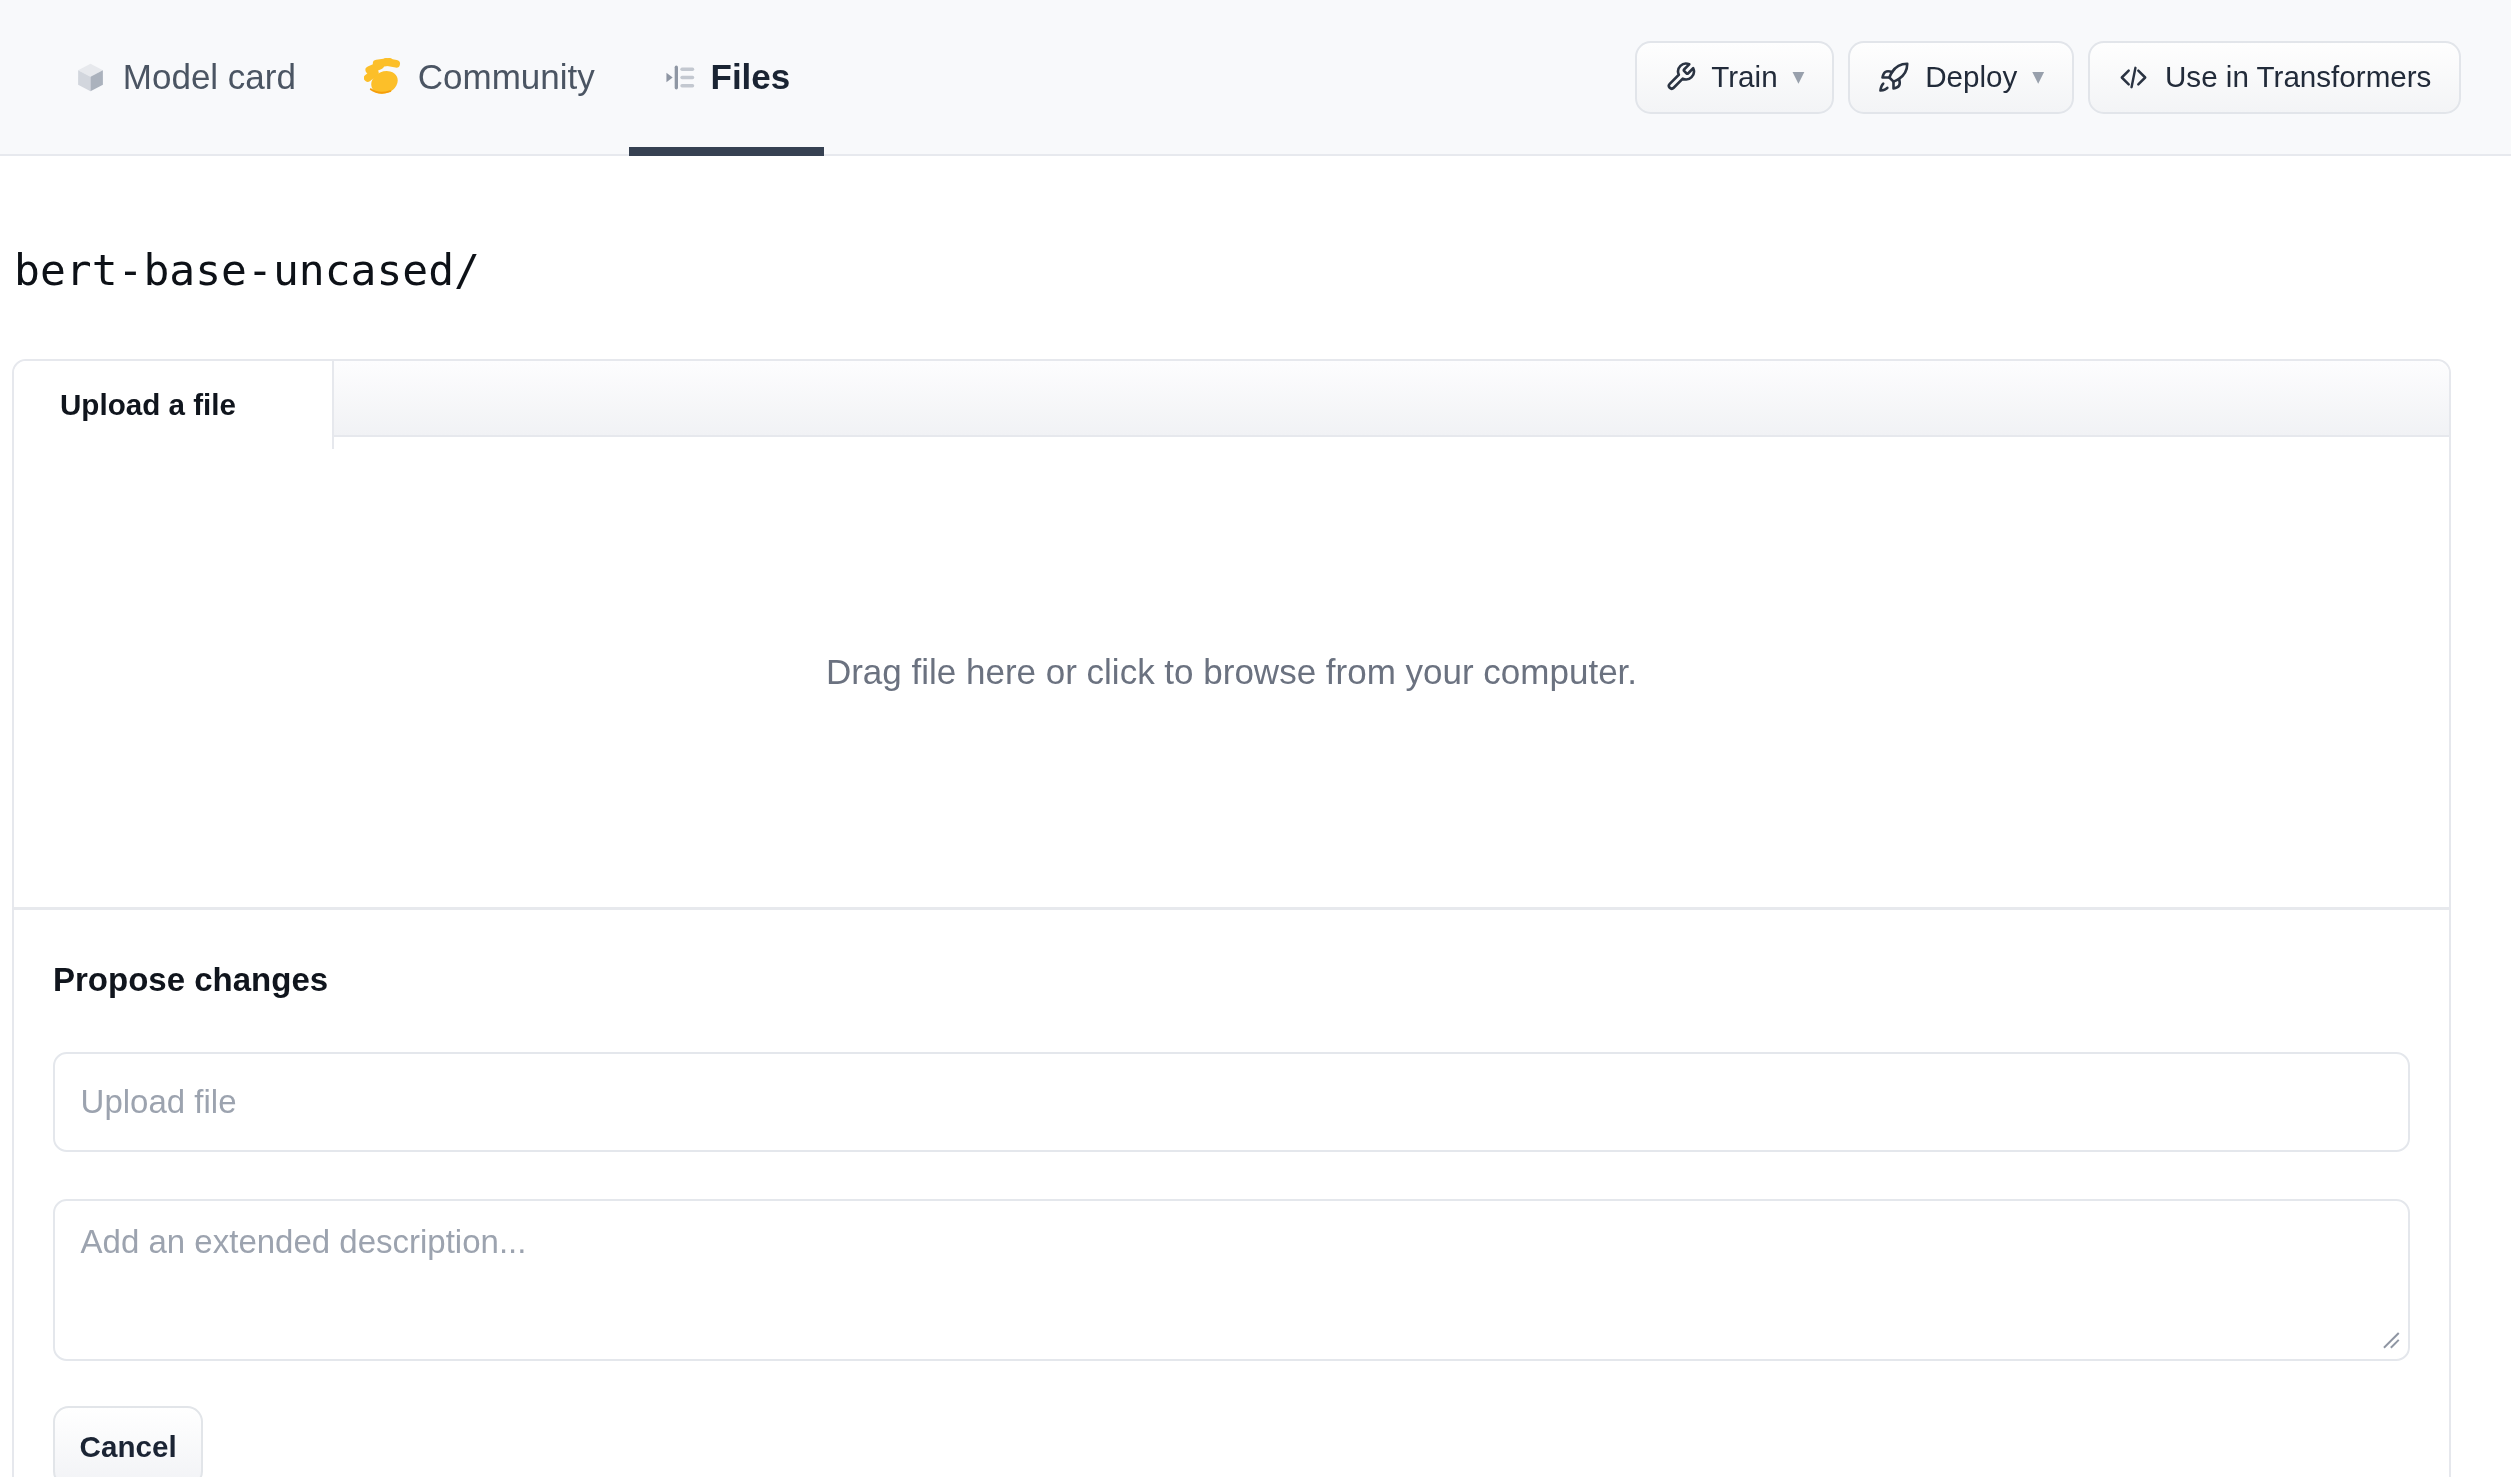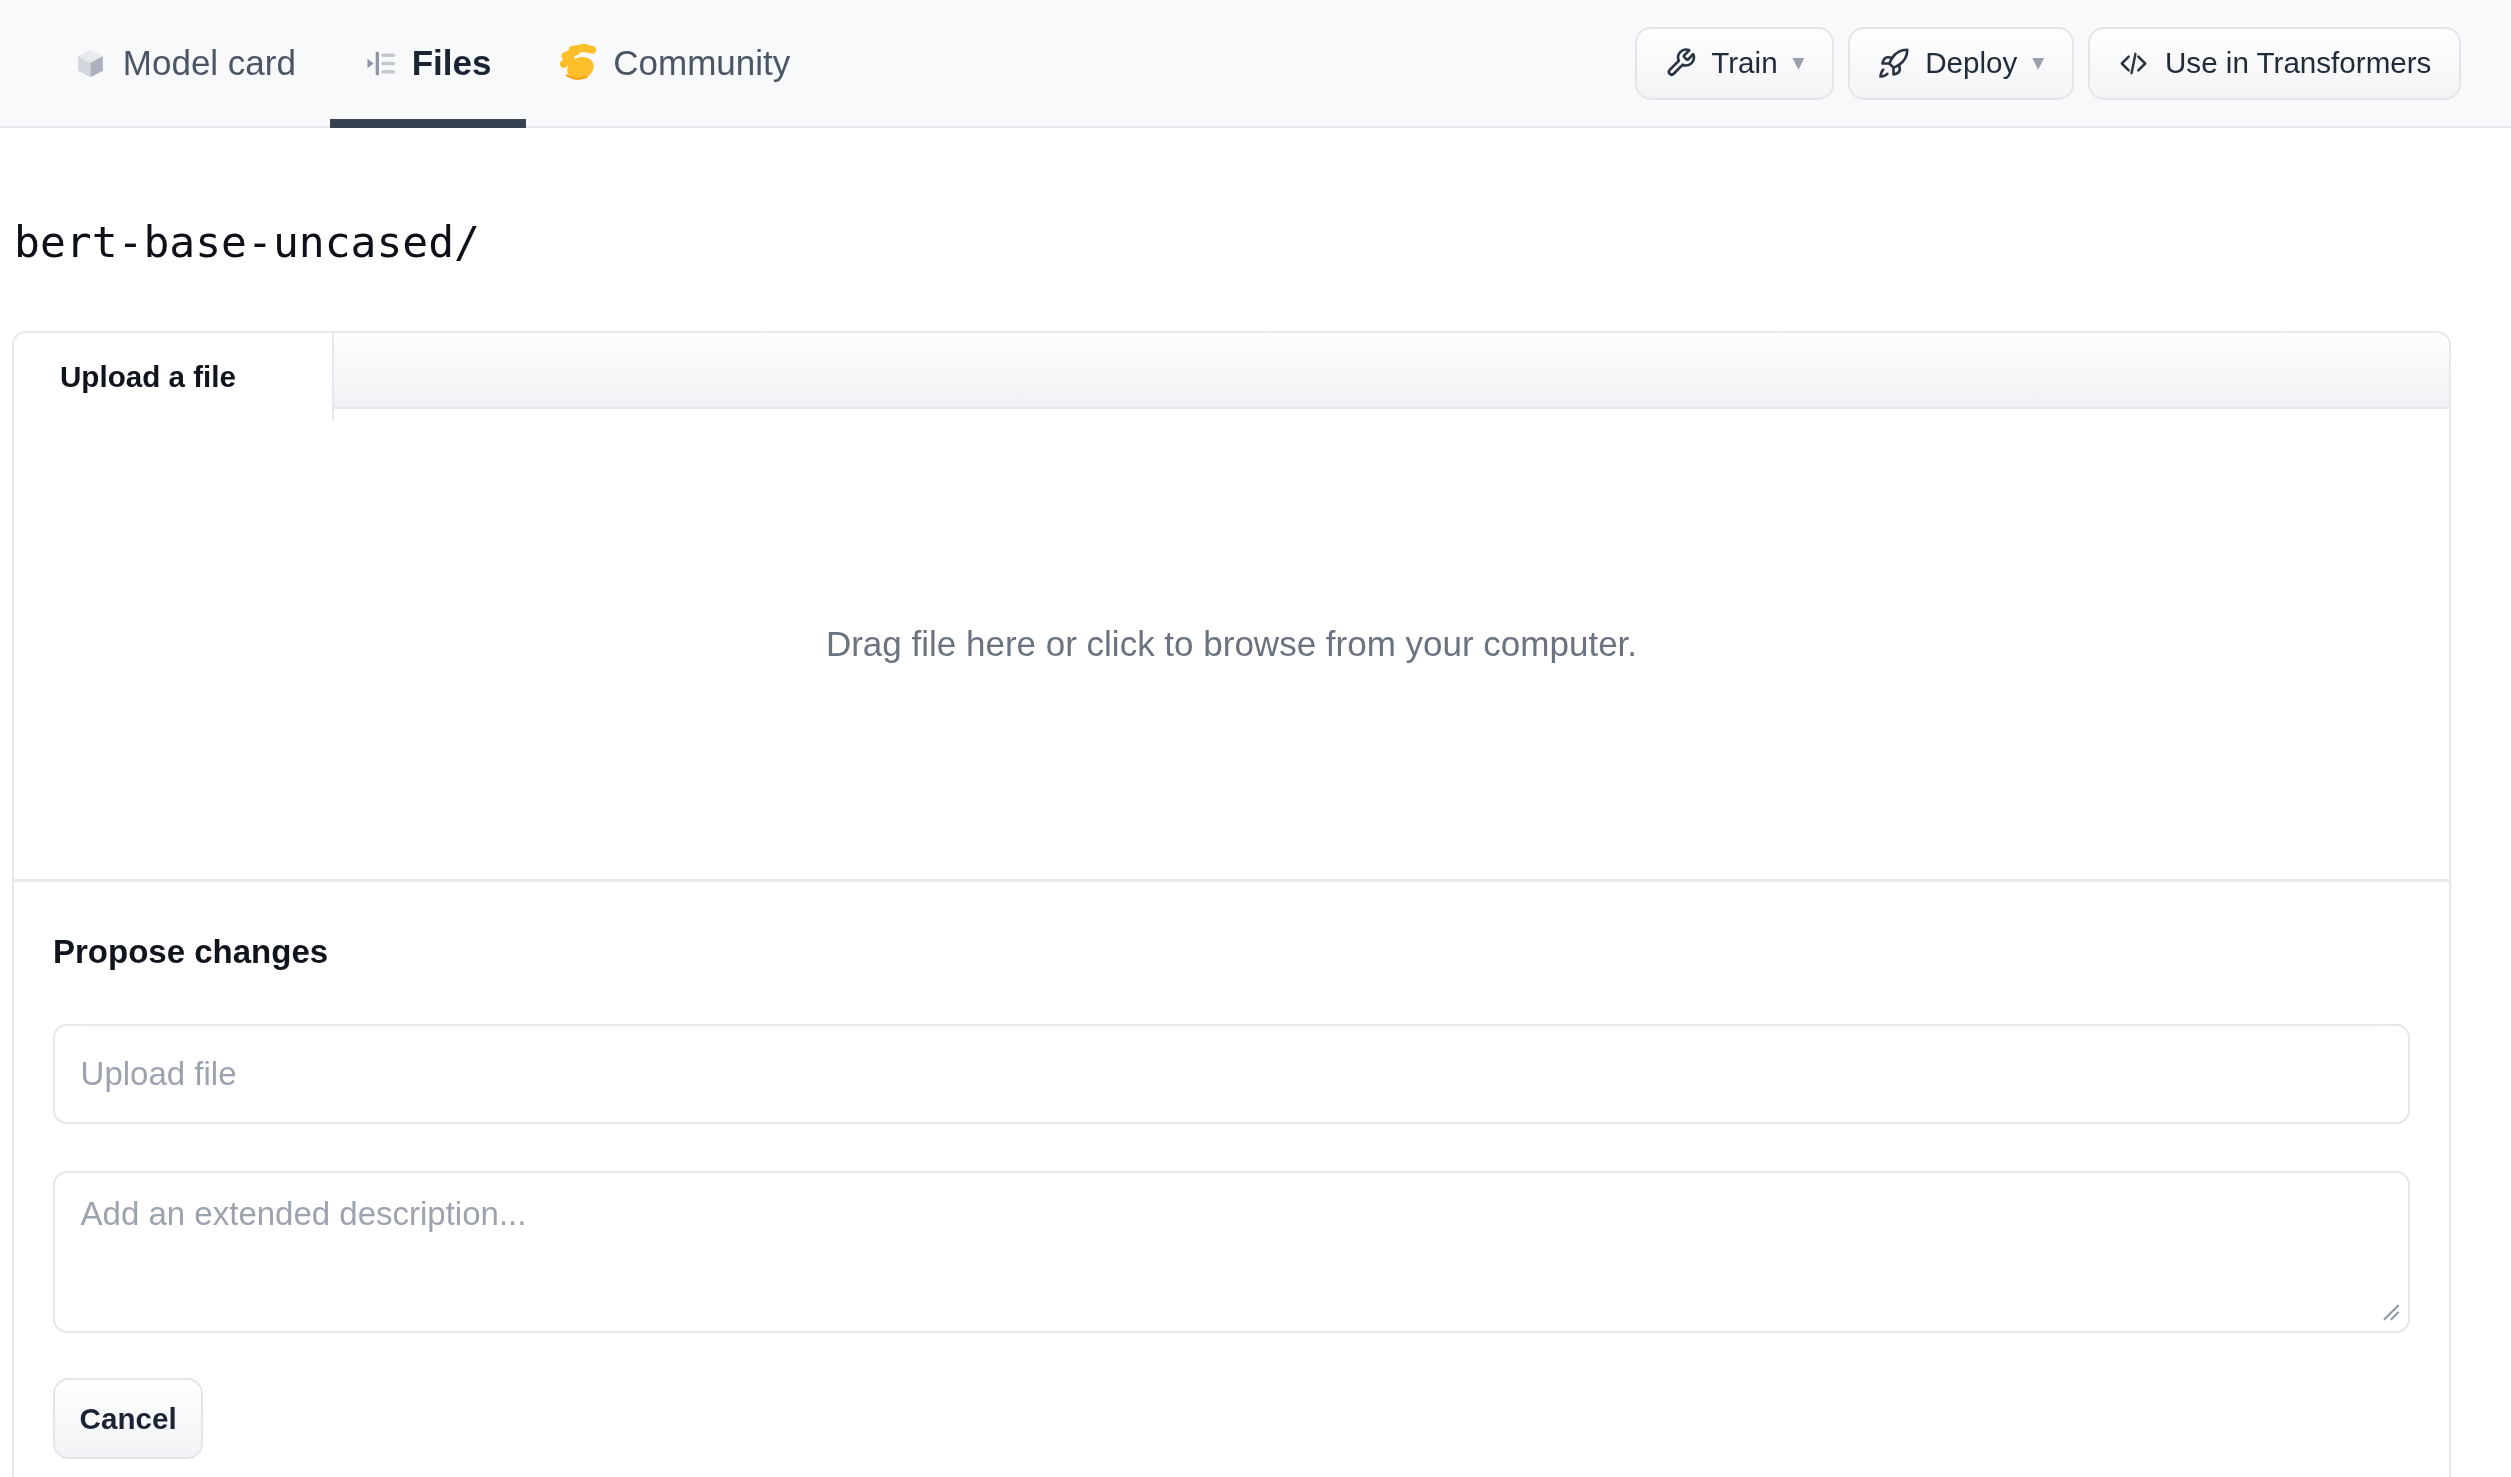--- a/index.html
+++ b/index.html
@@ -1,20 +1,20 @@
 <!DOCTYPE html>
 <html><head>
 <meta charset="utf-8">
 <style>
   * { box-sizing: border-box; margin: 0; padding: 0; }
   html, body { width: 2512px; height: 1478px; background: #ffffff;
     font-family: "Liberation Sans", sans-serif; overflow: hidden; }
 
   
-  .top-nav { height: 128px; background: #f8f9fb; border-bottom: 2px solid #e7e9ee;
+  .top-nav { height: 156px; background: #f8f9fb; border-bottom: 2px solid #e7e9ee;
     display: flex; align-items: stretch; justify-content: space-between;
     padding: 0 51px 0 39px; }
   .nav-tabs { display: flex; align-items: stretch; }
   .nav-tab { display: flex; align-items: center; gap: 14.8px; padding: 0 34px;
     font-size: 35px; color: #4b5563; position: relative; cursor: pointer; }
   .nav-tab.active { color: #1a2433; font-weight: 700; }
   .tab-underline { position: absolute; left: 0; right: 0; bottom: -2px; height: 8.9px;
     background: #364152; }
   .nav-actions { display: flex; align-items: center; gap: 14px; }
   .btn { display: inline-flex; align-items: center; gap: 14.8px; height: 73px;
@@ -77,48 +77,48 @@
       <span class="icon">
         <svg width="35" height="35" viewBox="0 0 24 24">
           <path d="M12 2.5 20.5 7 12 11.5 3.5 7Z" fill="#e7e9ed"></path>
           <path d="M3.5 7 12 11.5 V21.5 L3.5 17Z" fill="#d2d6dd"></path>
           <path d="M20.5 7 12 11.5 V21.5 L20.5 17Z" fill="#abb2bd"></path>
         </svg>
       </span>
       <span>Model card</span>
     </div>
 
-    <div class="nav-tab active">
-      <span class="icon">
-        <svg width="33" height="33" viewBox="0 0 24 24" fill="none">
-          <path d="M2.5 8.5 7 12 2.5 15.5Z" fill="#8e96a3"></path>
-          <line x1="9.7" y1="4.5" x2="9.7" y2="19.5" stroke="#8e96a3" stroke-width="2.4" stroke-linecap="round"></line>
-          <line x1="13.8" y1="6" x2="21.5" y2="6" stroke="#c3c8d0" stroke-width="2.4" stroke-linecap="round"></line>
-          <line x1="13.8" y1="12" x2="21.5" y2="12" stroke="#c3c8d0" stroke-width="2.4" stroke-linecap="round"></line>
-          <line x1="13.8" y1="18" x2="21.5" y2="18" stroke="#c3c8d0" stroke-width="2.4" stroke-linecap="round"></line>
-        </svg>
-      </span>
-      <span>Files</span>
-      <span class="tab-underline"></span>
-    </div>
-
     <div class="nav-tab">
       <span class="icon">
         <svg width="39" height="39" viewBox="0 0 40 40">
           <g fill="#fcbf29">
             <rect x="-1" y="14" width="17" height="8" rx="4" transform="rotate(-38 7 18)"></rect>
             <rect x="1" y="6" width="20" height="8" rx="4" transform="rotate(-24 11 10)"></rect>
             <rect x="9" y="1" width="21" height="8" rx="4" transform="rotate(-8 19 5)"></rect>
             <rect x="19" y="1" width="18" height="8" rx="4" transform="rotate(10 28 5)"></rect>
             <ellipse cx="21" cy="25" rx="14" ry="11" transform="rotate(-24 21 25)"></ellipse>
           </g>
           <path d="M7 32 Q15 38 27 34" stroke="#f59e0b" stroke-width="2" fill="none" stroke-linecap="round"></path>
         </svg>
       </span>
       <span>Community</span>
+    </div>
+
+    <div class="nav-tab active">
+      <span class="icon">
+        <svg width="33" height="33" viewBox="0 0 24 24" fill="none">
+          <path d="M2.5 8.5 7 12 2.5 15.5Z" fill="#8e96a3"></path>
+          <line x1="9.7" y1="4.5" x2="9.7" y2="19.5" stroke="#8e96a3" stroke-width="2.4" stroke-linecap="round"></line>
+          <line x1="13.8" y1="6" x2="21.5" y2="6" stroke="#c3c8d0" stroke-width="2.4" stroke-linecap="round"></line>
+          <line x1="13.8" y1="12" x2="21.5" y2="12" stroke="#c3c8d0" stroke-width="2.4" stroke-linecap="round"></line>
+          <line x1="13.8" y1="18" x2="21.5" y2="18" stroke="#c3c8d0" stroke-width="2.4" stroke-linecap="round"></line>
+        </svg>
+      </span>
+      <span>Files</span>
+      <span class="tab-underline"></span>
     </div>
   </nav>
 
   <div class="nav-actions">
 
     <button class="btn">
       <span class="icon">
         <svg width="31.5" height="31.5" viewBox="0 0 24 24" fill="none" stroke="#2a3342" stroke-width="2" stroke-linecap="round" stroke-linejoin="round">
           <path d="M14.7 6.3a1 1 0 0 0 0 1.4l1.6 1.6a1 1 0 0 0 1.4 0l3.77-3.77a6 6 0 0 1-7.94 7.94l-6.91 6.91a2.12 2.12 0 0 1-3-3l6.91-6.91a6 6 0 0 1 7.94-7.94l-3.76 3.76z"></path>
         </svg>

